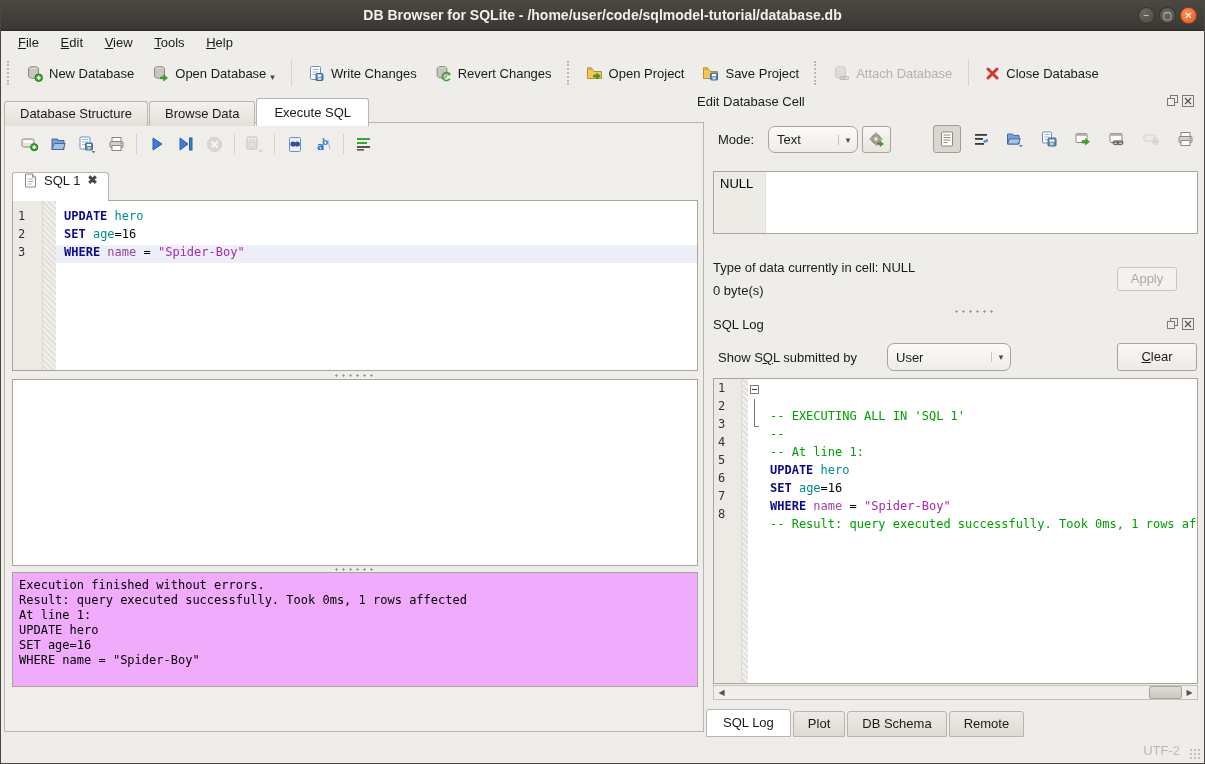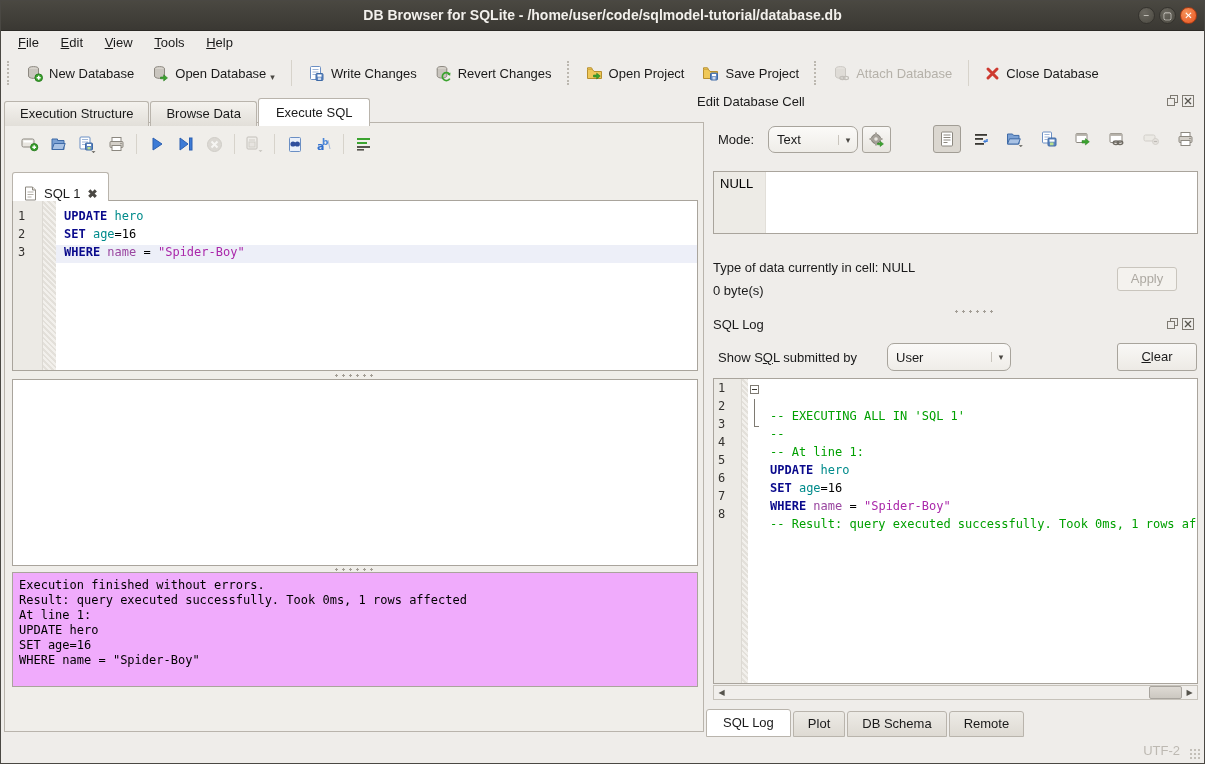--- a/index.html
+++ b/index.html
@@ -40,21 +40,21 @@
     border:1px solid #b9b4ac; background:#f0eeea; z-index:2; }
 
   
   .sqltb { position:absolute; left:10px; top:8px; height:26px; display:flex; align-items:center; }
   .itb { width:29px; height:24px; display:flex; align-items:center; justify-content:center; }
   .itb.disabled svg { opacity:.45; }
   .ssep { width:1px; height:20px; background:#d7d3cb; margin:0 5px; }
 
   
   .sqltab { position:absolute; left:7px; top:49px; height:29px; background:#fff; border:1px solid #b9b4ac;
-    border-bottom:none; border-radius:3px 3px 0 0; display:flex; align-items:flex-end; gap:7px; padding:0 11px; z-index:2; }
+    border-bottom:none; border-radius:3px 3px 0 0; display:flex; align-items:flex-start; gap:7px; padding:0 11px; z-index:2; }
   .tabclose { font-size:12px; font-weight:bold; color:#4a4843; }
 
   
   .editor { position:absolute; left:7px; top:77px; width:686px; height:171px; background:#fff;
     border:1px solid #a9a49c; display:flex; overflow:hidden; }
   .gutter { width:30px; background:#eceae5; border-right:1px solid #dcd9d3; padding-top:8px; flex:none; }
   .gutter div { height:18px; line-height:18px; padding-left:5px; font:12px "DejaVu Sans Mono", monospace; color:#33312e; }
   .hatch { width:13px; flex:none; background:repeating-linear-gradient(45deg,#f2f0ec 0 2px,#e3e0da 2px 4px); }
   .codecol { flex:1; padding-top:8px; overflow:hidden; }
   .codeline { height:18px; line-height:18px; padding-left:8px; font:12px "DejaVu Sans Mono", monospace; white-space:pre; }
@@ -240,21 +240,21 @@
       <span>
           <svg width="15" height="15" viewBox="0 0 15 15">
             <path d="M3 3 L12 12 M12 3 L3 12" stroke="#ce3a30" stroke-width="3" stroke-linecap="round"></path>
           </svg>
         </span>
       <span>Close Database</span>
     </div>
   </div>
 
   <div class="ltabs">
-    <div class="mtab">Execution Structure</div>
+    <div class="mtab">Database Structure</div>
     <div class="mtab">Browse Data</div>
     <div class="mtab active">Execute SQL</div>
   </div>
 
   <div class="left-frame">
 
     <div class="sqltb">
       <div class="itb">
           <svg width="18" height="16" viewBox="0 0 18 16">
             <rect x="1" y="3" width="12" height="8" rx="1.5" fill="#e9e6e0" stroke="#8c8880"></rect>

